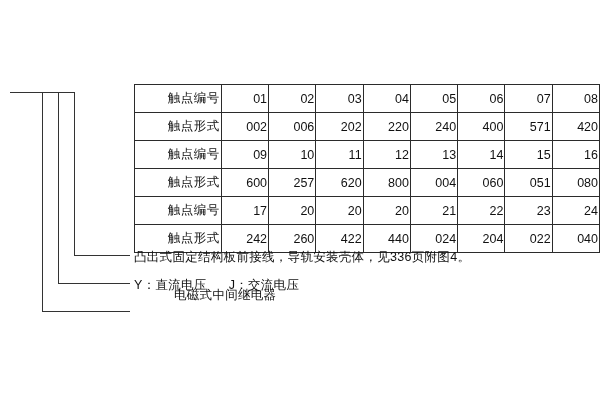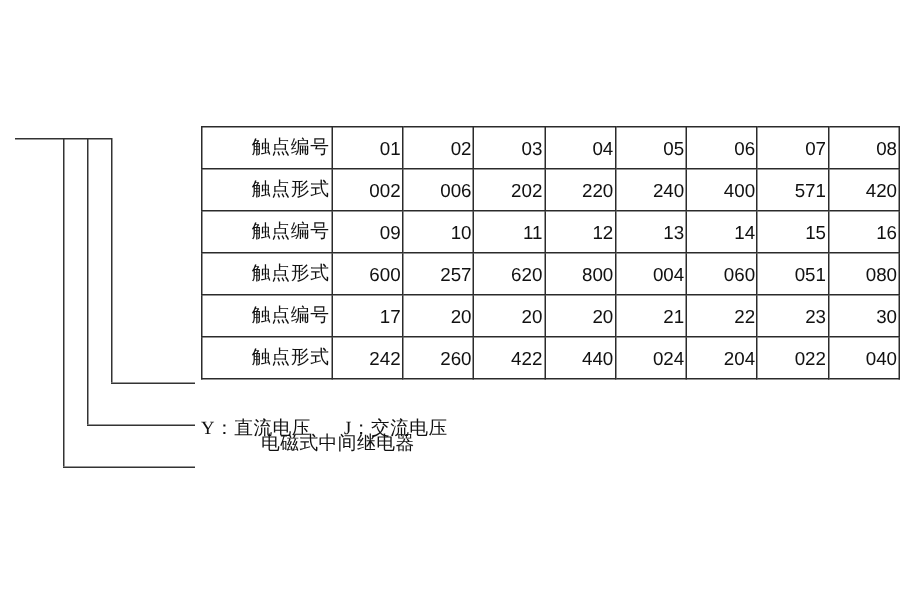--- a/index.html
+++ b/index.html
@@ -79,21 +79,21 @@
 
   
   .note {
     position: absolute;
     font-size: 12.5px;
     color: #111;
     white-space: nowrap;
     letter-spacing: 0.3px;
   }
   .note-1 { left: 134px; top: 249px; }
-  .note-2 { left: 134px; top: 277px; font-family: Liberation Serif, serif; }
+  .note-2 { left: 134px; top: 277px; }
   .note-3 { left: 134px; top: 287px; margin-left: 40px; }
   .gap { display: inline-block; width: 22px; }
 </style>
 </head>
 <body>
 
 <div id="root">
 
 
   <div class="vline" style="left:74px; top:92px; height:163px;"></div>
@@ -157,36 +157,37 @@
       </tr>
       <tr>
         <td class="rowhead">触点编号</td>
         <td class="cell">17</td>
         <td class="cell">20</td>
         <td class="cell">20</td>
         <td class="cell">20</td>
         <td class="cell">21</td>
         <td class="cell">22</td>
         <td class="cell">23</td>
-        <td class="cell">30</td>
+        <td class="cell">24</td>
       </tr>
       <tr>
         <td class="rowhead">触点形式</td>
         <td class="cell">242</td>
         <td class="cell">260</td>
         <td class="cell">422</td>
         <td class="cell">440</td>
         <td class="cell">024</td>
         <td class="cell">204</td>
         <td class="cell">022</td>
         <td class="cell">040</td>
       </tr>
     </tbody>
   </table>
 
+  <div class="note note-1">凸出式固定结构板前接线，导轨安装壳体，见336页附图4。</div>
 
   <div class="note note-2">
     <span>Y：直流电压</span><span class="gap"></span><span>J：交流电压</span>
   </div>
 
   <div class="note note-3">电磁式中间继电器</div>
 
 </div>
 
 </body></html>

